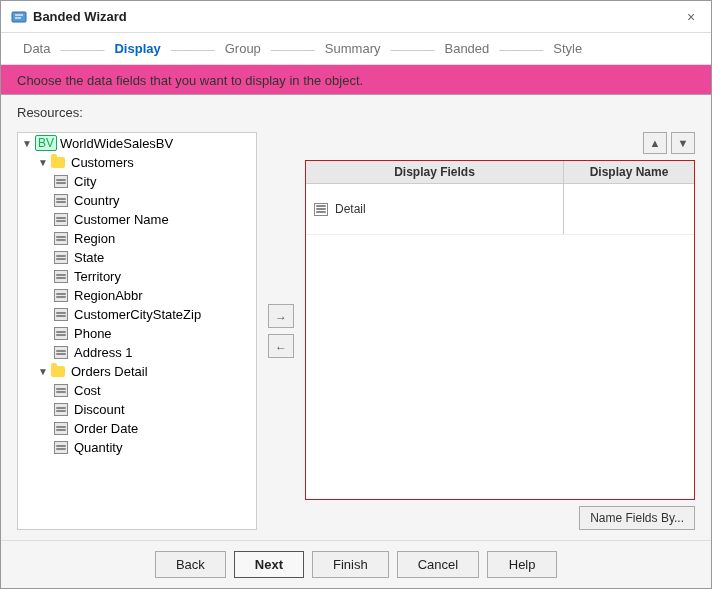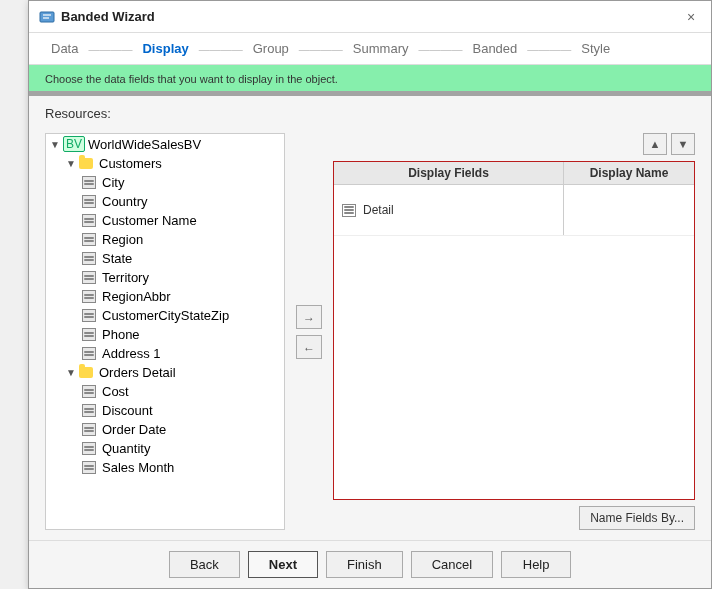--- a/index.html
+++ b/index.html
@@ -14,21 +14,20 @@
       height: 589px;
     }
     .dialog {
       width: 712px;
       height: 589px;
       background: #f5f5f5;
       border: 1px solid #999;
       box-shadow: 2px 2px 8px rgba(0,0,0,0.3);
       display: flex;
       flex-direction: column;
-      margin-left: 28px;
     }
     .title-bar {
       background: #fff;
       border-bottom: 1px solid #ddd;
       padding: 6px 10px;
       display: flex;
       align-items: center;
       justify-content: space-between;
       height: 32px;
     }
@@ -75,24 +74,24 @@
     }
     .step-divider {
       color: #bbb;
       font-size: 11px;
       padding: 0 4px;
     }
 
     
     .subtitle {
       padding: 8px 16px 6px;
-      font-size: 11px;
-      color: #333;
-      background: #86efac;
-      border-bottom: 5px solid #a3a3a3;
+      font-size: 13px;
+      color: #333;
+      background: #ec4899;
+      border-bottom: 1px solid #a3a3a3;
     }
 
     
     .content {
       flex: 1;
       display: flex;
       flex-direction: column;
       padding: 10px 16px;
       gap: 8px;
       overflow: hidden;
@@ -522,29 +521,20 @@
         </div>
         <div class="tree-item indent-3">
           <span class="icon-field">
             <div class="detail-lines">
                 <div class="detail-line"></div>
                 <div class="detail-line"></div>
               </div>
           </span>
           <span style="margin-left:3px">Quantity</span>
         </div>
-        <div class="tree-item indent-3">
-          <span class="icon-field">
-            <div class="detail-lines">
-                <div class="detail-line"></div>
-                <div class="detail-line"></div>
-              </div>
-          </span>
-          <span style="margin-left:3px">Sales Month</span>
-        </div>
       </div>
 
       <div class="middle-buttons">
         <button class="arrow-btn">→</button>
         <button class="arrow-btn">←</button>
       </div>
 
       <div class="right-panel">
 
         <div class="up-down-btns">

